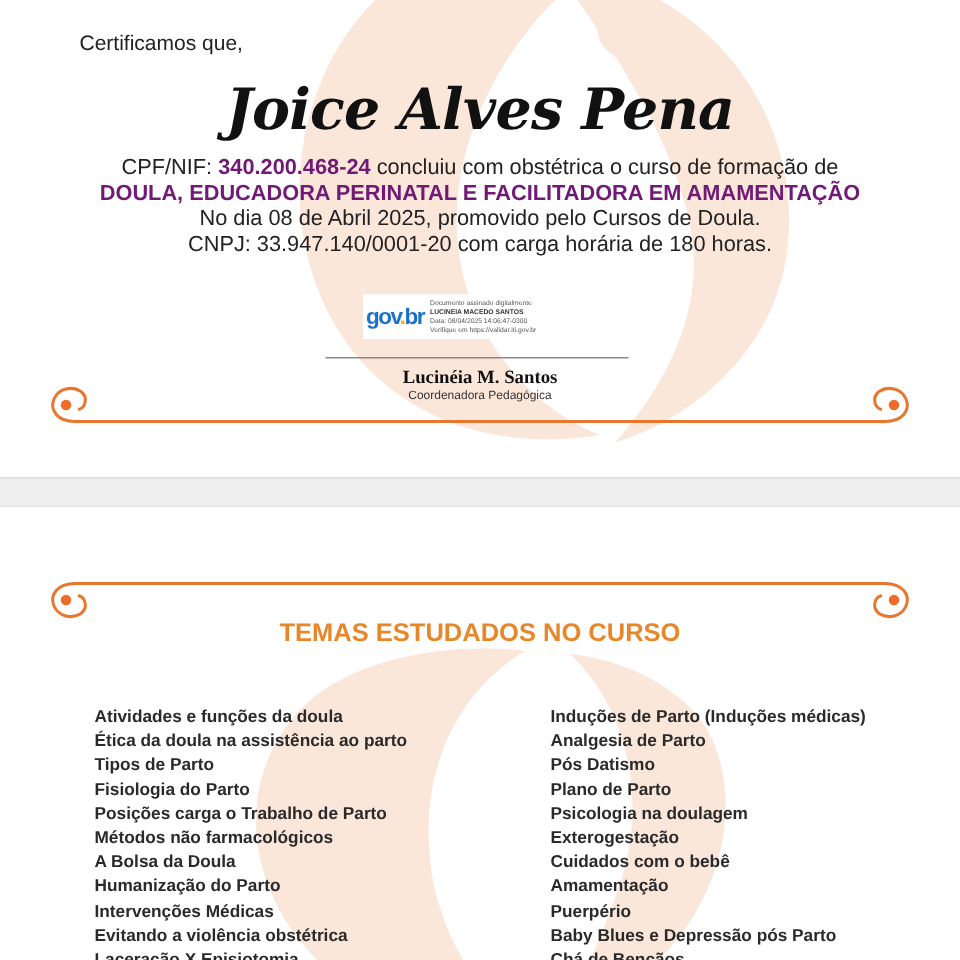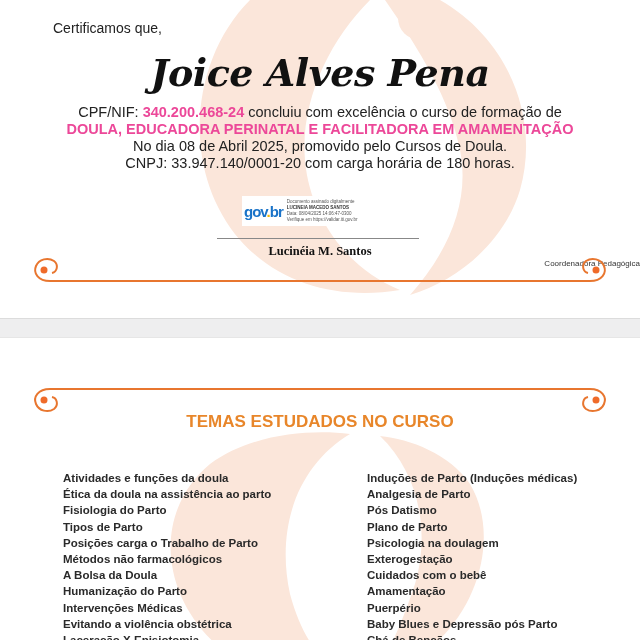--- a/index.html
+++ b/index.html
@@ -5,50 +5,50 @@
   html, body { margin:0; padding:0; }
   body { width:640px; height:640px; overflow:hidden; background:#ffffff; font-family:"Liberation Sans", sans-serif; position:relative; }
   .page { position:absolute; left:0; width:640px; background:#ffffff; overflow:hidden; }
   .page1 { top:0; height:318px;padding-left:40px; }
   .gap { position:absolute; left:0; top:318px; width:640px; height:20px; background:#eeeeef; border-top:1px solid #dcdcdc; border-bottom:1px solid #e6e6e6; box-sizing:border-box; }
   .page2 { top:354px; height:302px; }
   .watermark { position:absolute; pointer-events:none; }
   .certify { position:absolute; left:53px; top:20px; font-size:14px; color:#222; }
   .name { position:absolute; left:0; width:640px; top:50px; text-align:center; font-family:"DejaVu Serif", serif; font-style:italic; font-weight:bold; font-size:38px; color:#111; letter-spacing:-0.5px; }
   .body-text { position:absolute; left:0; width:640px; top:104px; text-align:center; font-size:14.5px; line-height:17px; color:#222; }
-  .body-text b { color:#ec4899;margin-top:26px; }
+  .body-text b { color:#701a75;margin-top:26px; }
   .sigbox { position:absolute; left:242px; top:196px; width:122px; height:30px; background:#fff; display:flex; align-items:center; }
   .govbr { font-size:15px; font-weight:bold; letter-spacing:-1px; margin-left:2px; margin-right:4px; }
   .govbr .g1 { color:#1a73c8; } .govbr .g2 { color:#f2b705; } .govbr .g3 { color:#1a73c8; }
   .sigtext { font-size:4.5px; line-height:6px; color:#555; }
   .sigtext .strong { font-weight:bold; color:#333; }
   .sigline { position:absolute; left:217px; top:238px; width:202px; height:1px; background:#888; }
   .signame { position:absolute; left:0; width:640px; top:244px; text-align:center; font-weight:bold; font-size:12.5px; color:#111;font-family:Liberation Serif, serif; }
-  .sigrole { position:absolute; left:0; width:640px; top:259px; text-align:right; font-size:8px; color:#333; }
+  .sigrole { position:absolute; left:0; width:640px; top:259px; text-align:center; font-size:8px; color:#333; }
   .topics-title { position:absolute; left:0; width:640px; top:58px; text-align:center; font-weight:bold; font-size:17px; color:#e8862a; }
   .col { position:absolute; top:116px; list-style:none; margin:0; padding:0; }
   .col li { font-weight:bold; font-size:11.5px; line-height:16.2px; color:#2a2a2a; white-space:nowrap; }
   .col-left { left:63px; } .col-right { left:367px; }
 </style>
 </head>
 <body>
 
 <div class="page page1">
   <svg class="watermark" width="640" height="318" viewBox="0 0 640 318">
     <path d="M210 0 C150 60 140 170 200 240 C240 285 300 300 360 290 C310 270 270 220 265 160 C260 100 290 40 330 0 Z" fill="#fbe6da"></path>
     <path d="M400 0 C470 40 500 120 480 190 C465 240 420 280 370 295 C410 250 430 200 420 150 C410 100 380 50 345 0 Z" fill="#fbe6da"></path>
     <circle cx="380" cy="18" r="22" fill="#fbe6da"></circle>
   </svg>
 
   <div class="certify">Certificamos que,</div>
   <div class="name">Joice Alves Pena</div>
 
   <div class="body-text">
     <div>
-      <span>CPF/NIF: </span><b>340.200.468-24</b><span> concluiu com excelência o curso de formação de</span>
+      <span>CPF/NIF: </span><b>340.200.468-24</b><span> concluiu com obstétrica o curso de formação de</span>
     </div>
     <div><b>DOULA, EDUCADORA PERINATAL E FACILITADORA EM AMAMENTAÇÃO</b></div>
     <div>No dia 08 de Abril 2025, promovido pelo Cursos de Doula.</div>
     <div>CNPJ: 33.947.140/0001-20 com carga horária de 180 horas.</div>
   </div>
 
   <div class="sigbox">
     <span class="govbr"><span class="g1">gov</span><span class="g2">.</span><span class="g3">br</span></span>
     <div class="sigtext">
       <div>Documento assinado digitalmente</div>
@@ -84,22 +84,22 @@
     <line x1="50" y1="7" x2="590" y2="7" stroke="#e8762f" stroke-width="2"></line>
     <path d="M590 7 C602 7 607 15 604 22 C601 29 592 31 586 27 C581 23 583 16 588 15" fill="none" stroke="#e8762f" stroke-width="2"></path>
     <circle cx="596" cy="18" r="3.5" fill="#ef6b2a"></circle>
   </svg>
 
   <div class="topics-title">TEMAS ESTUDADOS NO CURSO</div>
 
   <ul class="col col-left">
     <li>Atividades e funções da doula</li>
     <li>Ética da doula na assistência ao parto</li>
+    <li>Tipos de Parto</li>
     <li>Fisiologia do Parto</li>
-    <li>Tipos de Parto</li>
     <li>Posições carga o Trabalho de Parto</li>
     <li>Métodos não farmacológicos</li>
     <li>A Bolsa da Doula</li>
     <li>Humanização do Parto</li>
     <li>Intervenções Médicas</li>
     <li>Evitando a violência obstétrica</li>
     <li>Laceração X Episiotomia</li>
     <li>Recomendações da OMS</li>
   </ul>
   <ul class="col col-right">

